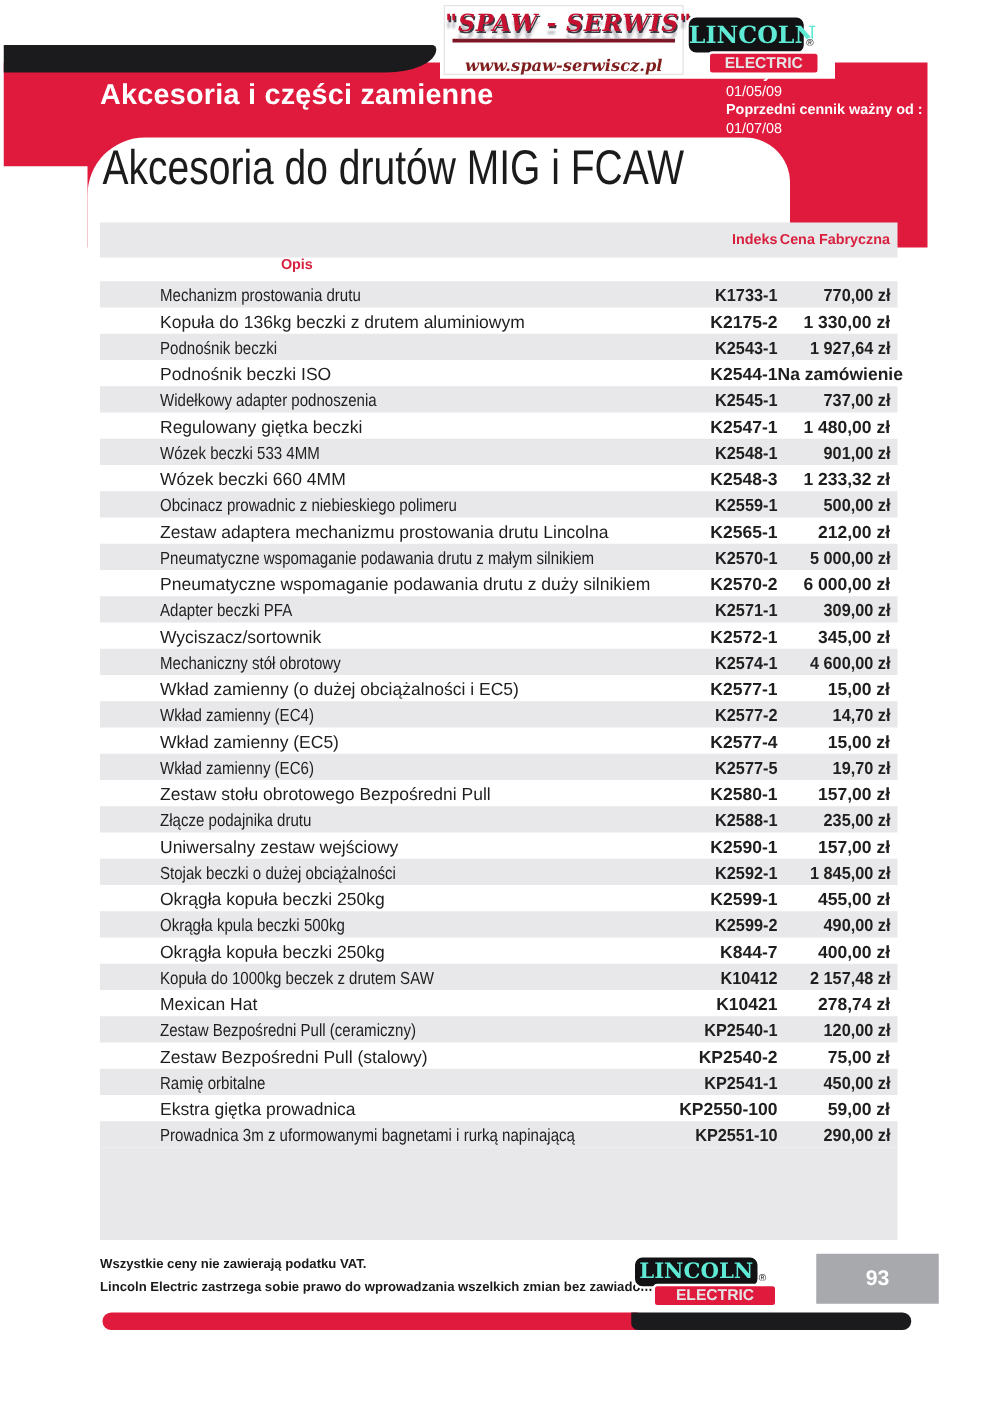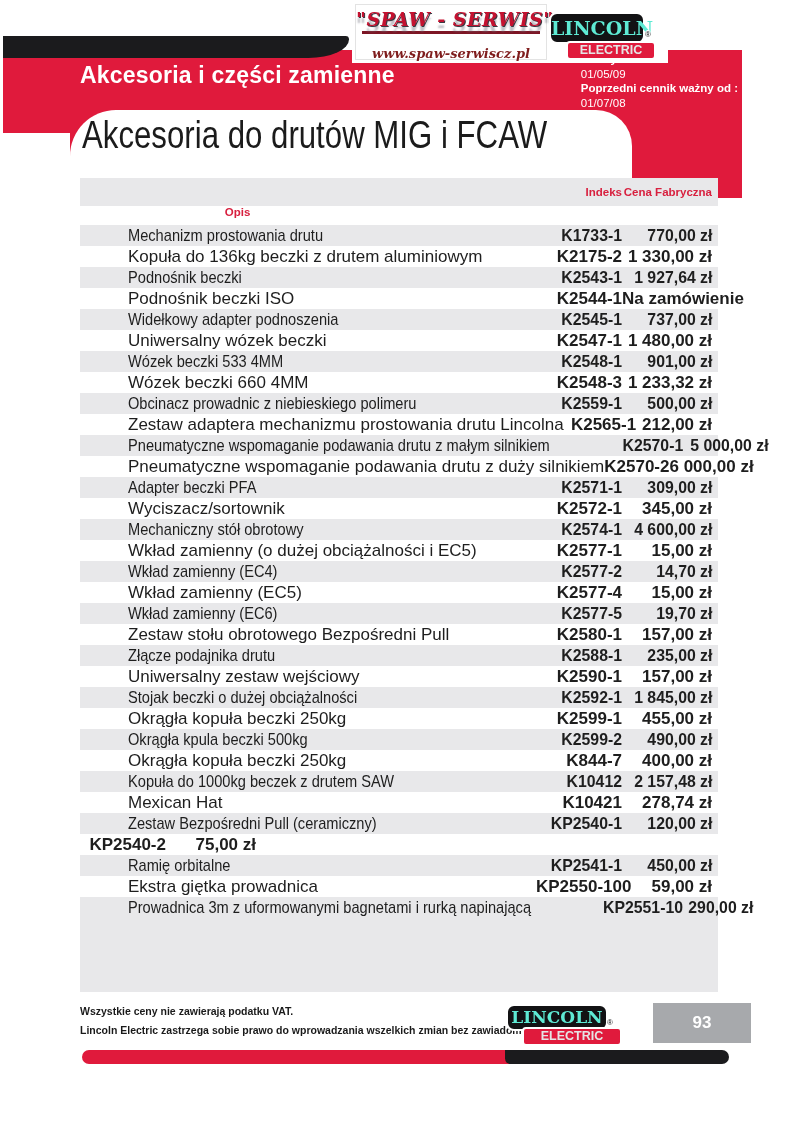--- a/index.html
+++ b/index.html
@@ -77,21 +77,21 @@
   .table{position:absolute;left:80px;top:178px;width:638px;}
   .thead{position:relative;height:28px;background:var(--row-gray);}
   .thead span{
     position:absolute;top:0;line-height:28px;color:var(--hdr-red);
     font-weight:bold;font-size:11.5px;white-space:nowrap;
   }
   .h-opis{left:0;width:315px;text-align:center;margin-top:20px;}
   .h-idx{right:96px;}
   .h-price{right:6px;}
   .tgap{height:19px;background:#fff;}
-  .row{display:flex;align-items:center;height:21px;font-size:17px;color:#1e1e1e;}
+  .row{display:flex;align-items:center;height:21px;font-size:14px;color:#1e1e1e;}
   .row.gray{background:var(--row-gray);}
   .row .desc{flex:1;margin-left:48px;white-space:nowrap;}
   .row .idx{width:86px;text-align:right;font-weight:bold;white-space:nowrap;}
   .row .price{width:96px;text-align:right;font-weight:bold;padding-right:6px;white-space:nowrap;}
   .row.gray .desc{transform:scaleX(0.86);transform-origin:0 50%;}
   .row.gray .idx{transform:scaleX(0.93);transform-origin:100% 50%;}
   .row.gray .price{transform:scaleX(0.93);transform-origin:100% 50%;}
   .tfoot{height:74px;background:var(--row-gray);}
   
   .disclaimer{
@@ -176,21 +176,21 @@
           <span class="desc">Podnośnik beczki ISO</span>
           <span class="idx">K2544-1</span>
           <span class="price">Na zamówienie</span>
         </div>
         <div class="row gray">
           <span class="desc">Widełkowy adapter podnoszenia</span>
           <span class="idx">K2545-1</span>
           <span class="price">737,00 zł</span>
         </div>
         <div class="row white">
-          <span class="desc">Uniwersalny wózek beczki</span>
+          <span class="desc">Regulowany giętka beczki</span>
           <span class="idx">K2547-1</span>
           <span class="price">1 480,00 zł</span>
         </div>
         <div class="row gray">
           <span class="desc">Wózek beczki 533 4MM</span>
           <span class="idx">K2548-1</span>
           <span class="price">901,00 zł</span>
         </div>
         <div class="row white">
           <span class="desc">Wózek beczki 660 4MM</span>
@@ -296,20 +296,21 @@
           <span class="desc">Mexican Hat</span>
           <span class="idx">K10421</span>
           <span class="price">278,74 zł</span>
         </div>
         <div class="row gray">
           <span class="desc">Zestaw Bezpośredni Pull (ceramiczny)</span>
           <span class="idx">KP2540-1</span>
           <span class="price">120,00 zł</span>
         </div>
         <div class="row white">
+          <span class="desc">Zestaw Bezpośredni Pull (stalowy)</span>
           <span class="idx">KP2540-2</span>
           <span class="price">75,00 zł</span>
         </div>
         <div class="row gray">
           <span class="desc">Ramię orbitalne</span>
           <span class="idx">KP2541-1</span>
           <span class="price">450,00 zł</span>
         </div>
         <div class="row white">
           <span class="desc">Ekstra giętka prowadnica</span>

